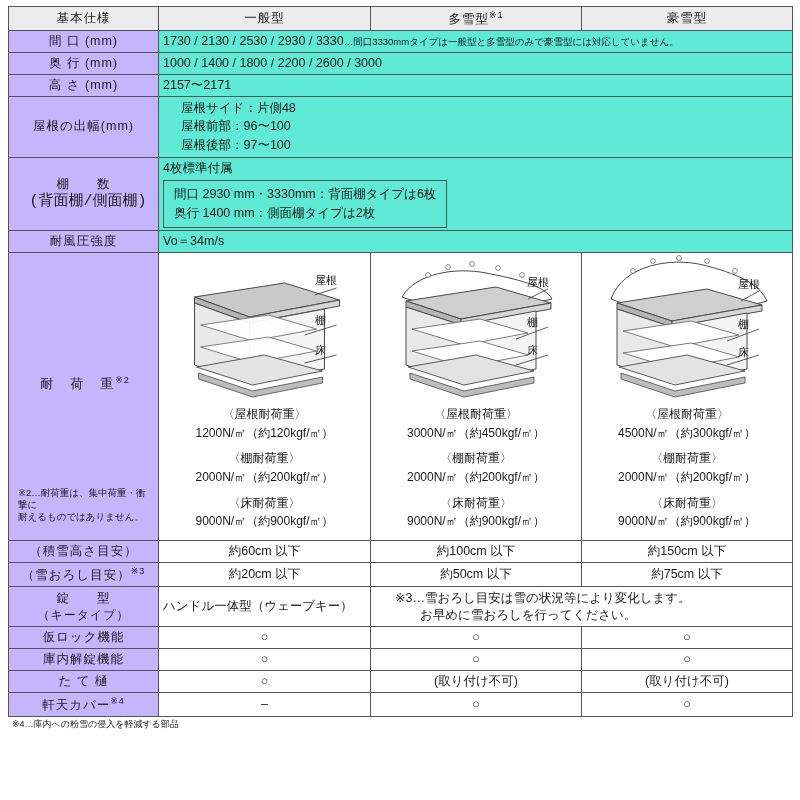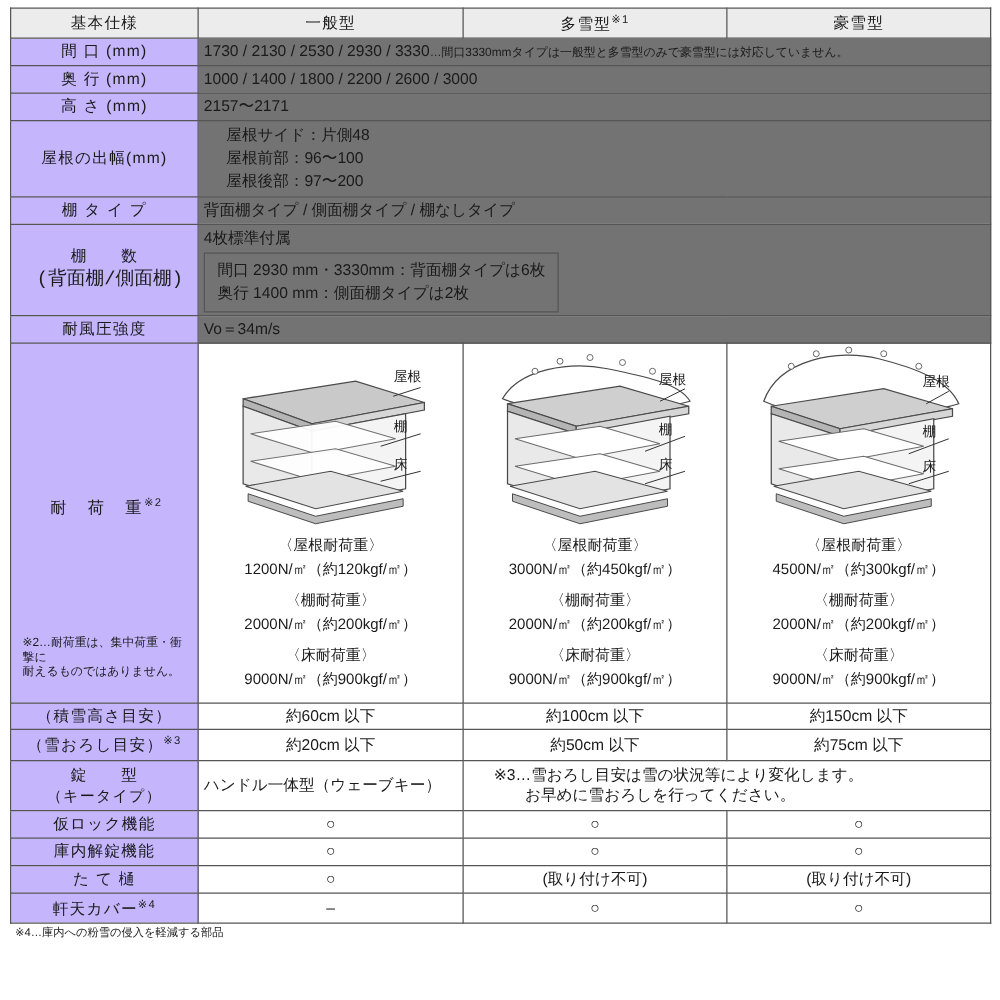--- a/index.html
+++ b/index.html
@@ -38,21 +38,21 @@
     letter-spacing:1px;
   }
   .lbl{
     background:#c4b5fd;
     text-align:center;
     letter-spacing:1px;
     font-size:13px;
     width:150px;
   }
   .lbl.small{font-size:15px;letter-spacing:0;font-family:Liberation Mono, monospace;}
-  .val{background:#737373;padding-left:8px;}
+  .val{background:#5eead4;padding-left:8px;}
   .ctr{text-align:center;}
   .sup{font-size:9px;vertical-align:super;}
   .note-inline{font-size:9.5px;}
   .boxed{
     border:1px solid #555;
     display:inline-block;
     padding:4px 10px 5px 10px;
     margin-top:3px;
     line-height:1.5;
     font-size:12.5px;
@@ -130,28 +130,24 @@
   <tr>
     <td class="lbl">高 さ (mm)</td>
     <td class="val" colspan="3">2157〜2171</td>
   </tr>
 
   <tr>
     <td class="lbl">屋根の出幅(mm)</td>
     <td class="val" colspan="3" style="padding-left:22px;line-height:1.5;">
       <div>屋根サイド：片側48</div>
       <div>屋根前部：96〜100</div>
-      <div>屋根後部：97〜200</div>
-    </td>
-  </tr>
-
-  <tr>
-    <td class="lbl">棚 タ イ プ</td>
-    <td class="val" colspan="3">背面棚タイプ / 側面棚タイプ / 棚なしタイプ</td>
-  </tr>
+      <div>屋根後部：97〜100</div>
+    </td>
+  </tr>
+
 
   <tr>
     <td class="lbl">
       <div>棚　　数</div>
       <div class="lbl small" style="background:transparent;border:0;padding:0;">(背面棚/側面棚)</div>
     </td>
     <td class="val shelf-cell" colspan="3">
       <div>4枚標準付属</div>
       <div class="boxed">
         <div>間口 2930 mm・3330mm：背面棚タイプは6枚</div>

